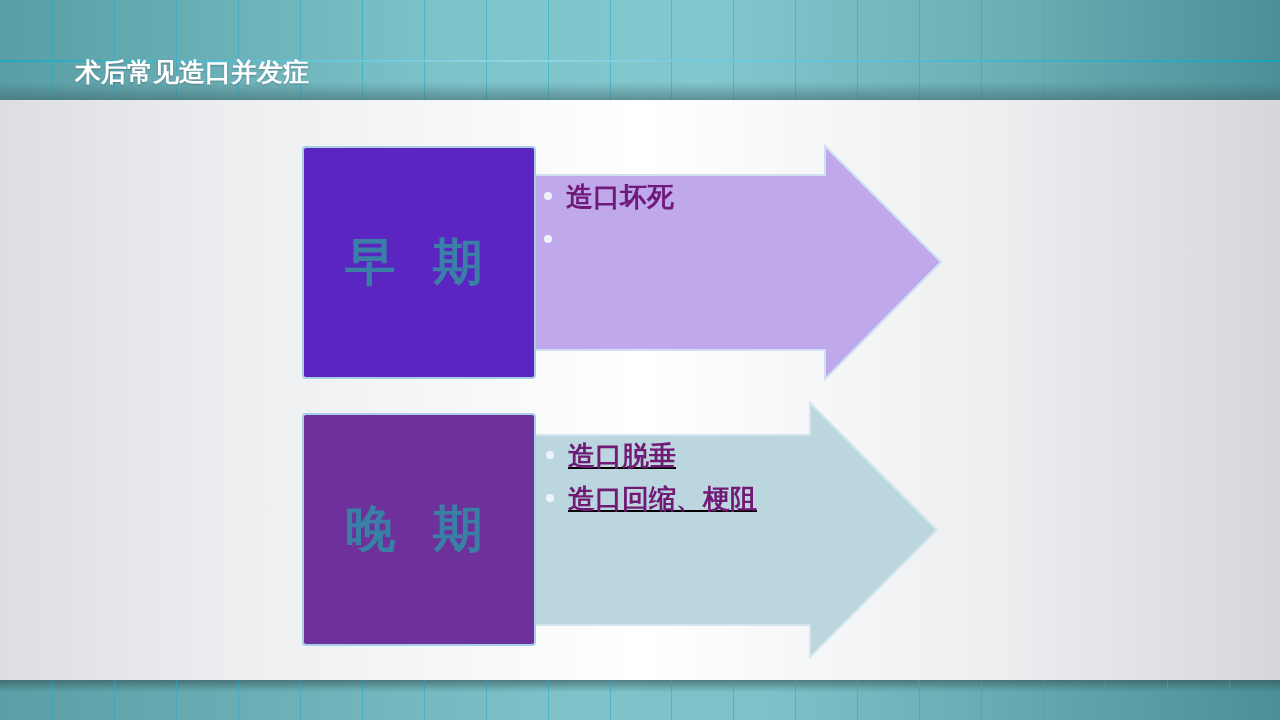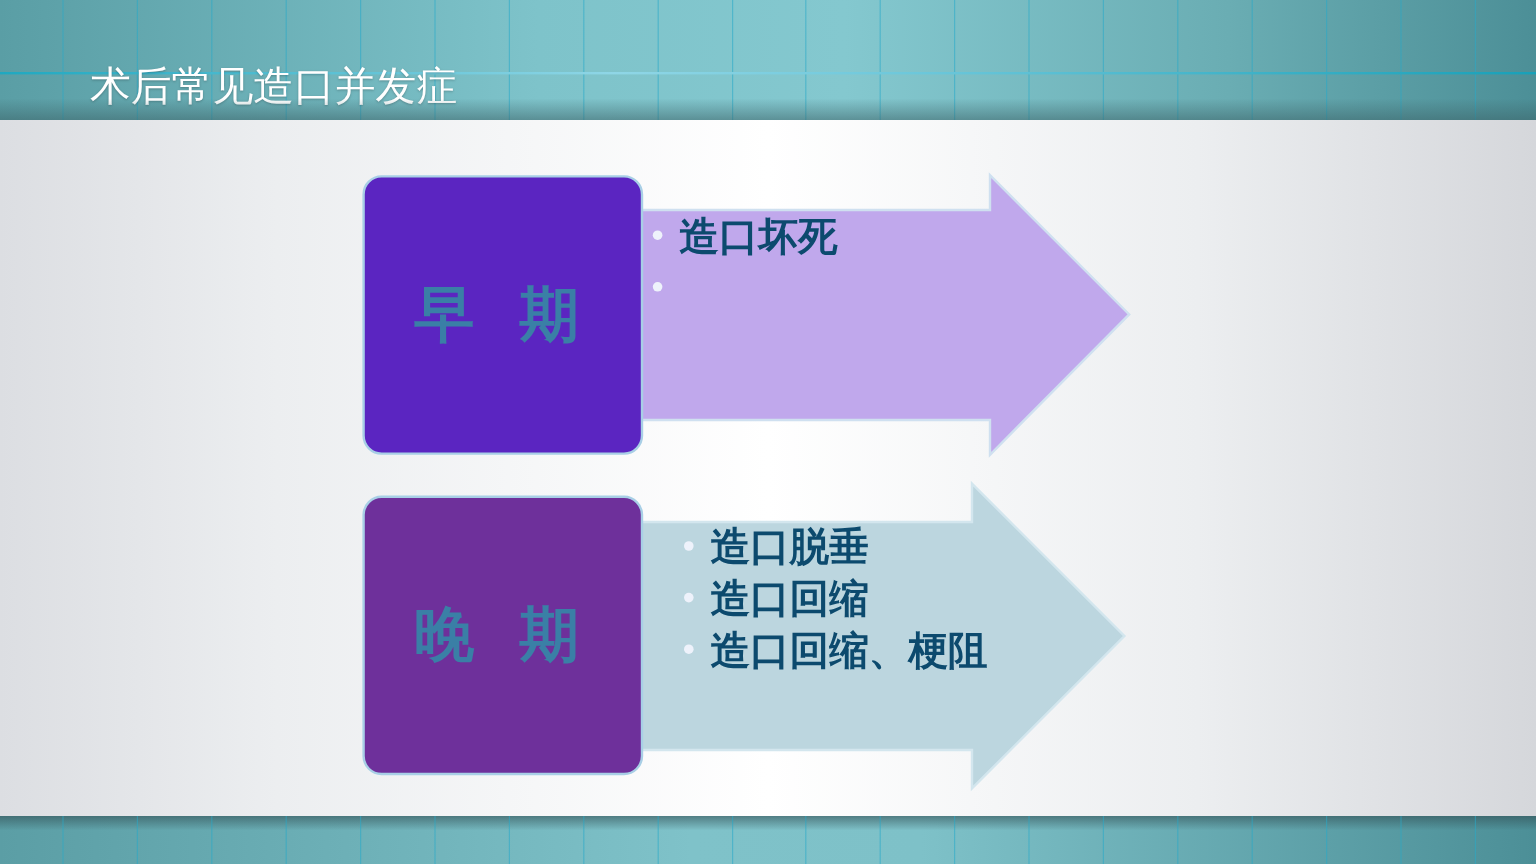--- a/index.html
+++ b/index.html
@@ -20,51 +20,51 @@
   .grid-v {
     position: absolute; top: 0; bottom: 0; width: 1px;
     background: rgba(40,170,200,0.55);
   }
   .hline {
     position: absolute; left: 0; width: 1280px; top: 60px; height: 2px;
     background: linear-gradient(90deg, #1fa8c0 0%, #8fd6e6 40%, #6cc7da 60%, #18a0b8 100%);
   }
   .title {
     position: absolute; left: 75px; top: 50px; color: #ffffff;
-    font-size: 34px; font-weight: normal; letter-spacing: 0px; line-height: 44px;
+    font-size: 26px; font-weight: bold; letter-spacing: 0px; line-height: 44px;
     text-shadow: 0 1px 2px rgba(0,0,0,0.25);
   }
   .content {
     position: absolute; left: 0; top: 100px; width: 1280px; height: 580px;
     background: linear-gradient(90deg, #dcdee2 0%, #eceef0 18%, #ffffff 50%, #eceef0 78%, #d5d7db 100%);
   }
   .footer {
     position: absolute; left: 0; top: 680px; width: 1280px; height: 40px;
     background: linear-gradient(90deg, #5b9ea5 0%, #7fc2c9 45%, #7ec1c8 60%, #4c8f97 100%);
     overflow: hidden;
   }
   .footer::before {
     content: ""; position: absolute; left: 0; right: 0; top: 0; height: 12px;
     background: linear-gradient(180deg, rgba(50,80,85,0.6) 0%, rgba(50,80,85,0) 100%);
   }
   .stage-box {
     position: absolute; left: 302px; width: 234px; height: 233px;
-    border-radius: 16px; border: 2px solid #a8cfe6; box-sizing: border-box;
+    border-radius: 4px; border: 2px solid #a8cfe6; box-sizing: border-box;
     display: flex; align-items: center; justify-content: center;
     z-index: 2;
   }
   .stage-label {
     color: #3a7fa6; font-size: 50px; font-weight: bold; letter-spacing: 10px;
   }
   svg.arrow { position: absolute; left: 0; top: 0; z-index: 1; }
   .bullets {
     position: absolute; z-index: 3; margin: 0; padding: 0; list-style: none;
   }
   .bullets li {
-    color: #0c4a6e; font-weight: bold; font-size: 33px; line-height: 43px;
+    color: #701a75; font-weight: bold; font-size: 27px; line-height: 43px;
     white-space: nowrap;
   }
   .bullets li .dot {
     display: inline-block; width: 8px; height: 8px; border-radius: 50%;
     background: #eef2fb; margin-right: 14px; vertical-align: middle; position: relative; top: -3px;
   }
 </style>
 </head>
 <body>
 
@@ -127,17 +127,16 @@
   <span class="stage-label">早 期</span>
 </div>
 <ul class="bullets" style="left:544px; top:175px;">
   <li><span class="dot"></span><span>造口坏死</span></li>
   <li><span class="dot"></span></li>
 </ul>
 
 <div class="stage-box" style="top:413px; background:#6e309b;">
   <span class="stage-label">晚 期</span>
 </div>
-<ul class="bullets" style="left:570px; top:434px;">
+<ul class="bullets" style="left:546px; top:434px;text-decoration:underline;">
   <li><span class="dot"></span><span>造口脱垂</span></li>
-  <li><span class="dot"></span><span>造口回缩</span></li>
   <li><span class="dot"></span><span>造口回缩、梗阻</span></li>
 </ul>
 
 </body></html>

